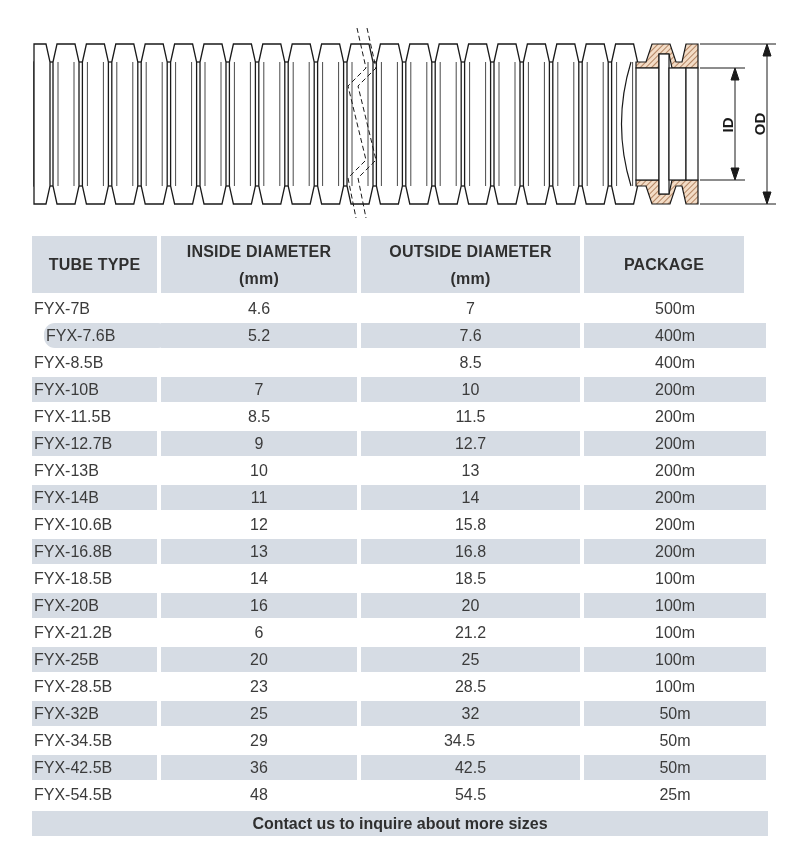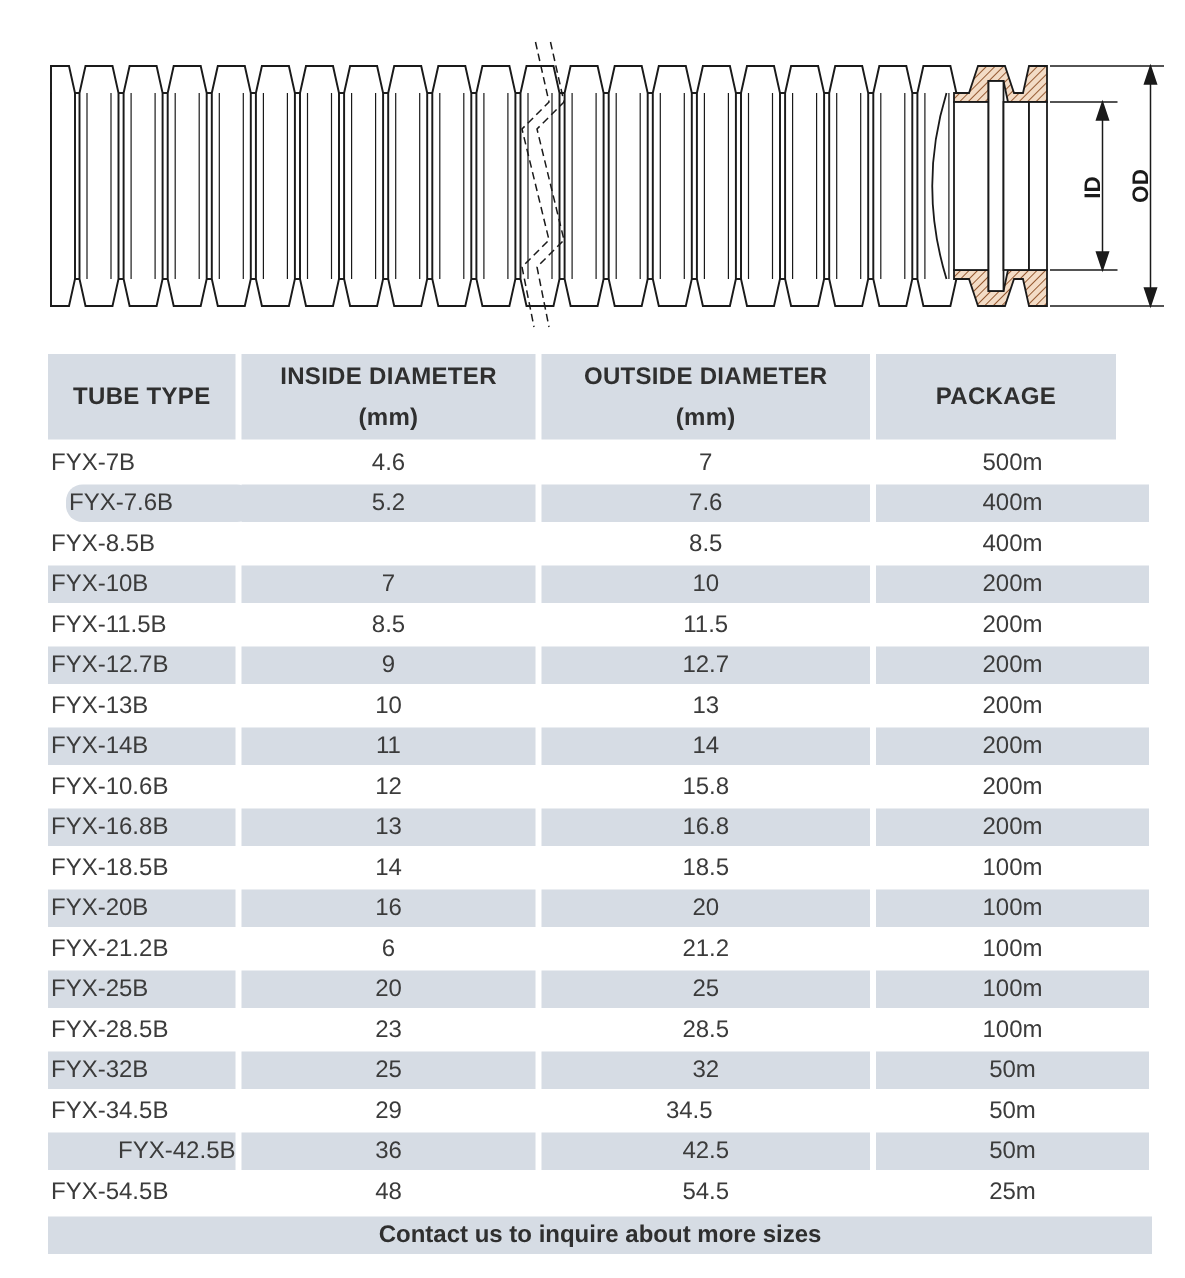--- a/index.html
+++ b/index.html
@@ -235,21 +235,21 @@
         <div class="cell cc" style="left: 329px; width: 219px;">32</div>
         <div class="cell cc" style="left: 552px; width: 182px;">50m</div>
       </div>
       <div class="row" style="top: 492px;">
         <div class="cell c0" style="left: 0px; width: 125px;">FYX-34.5B</div>
         <div class="cell cc" style="left: 129px; width: 196px;">29</div>
         <div class="cell cc" style="left: 318px; width: 219px;">34.5</div>
         <div class="cell cc" style="left: 552px; width: 182px;">50m</div>
       </div>
       <div class="row shaded" style="top: 519px;">
-        <div class="cell c0" style="left: 0px; width: 125px; text-align: right;">FYX-42.5B</div>
+        <div class="cell c0" style="left: 0px; width: 125px;">FYX-42.5B</div>
         <div class="cell cc" style="left: 129px; width: 196px;">36</div>
         <div class="cell cc" style="left: 329px; width: 219px;">42.5</div>
         <div class="cell cc" style="left: 552px; width: 182px;">50m</div>
       </div>
       <div class="row" style="top: 546px;">
         <div class="cell c0" style="left: 0px; width: 125px;">FYX-54.5B</div>
         <div class="cell cc" style="left: 129px; width: 196px;">48</div>
         <div class="cell cc" style="left: 329px; width: 219px;">54.5</div>
         <div class="cell cc" style="left: 552px; width: 182px;">25m</div>
       </div>

